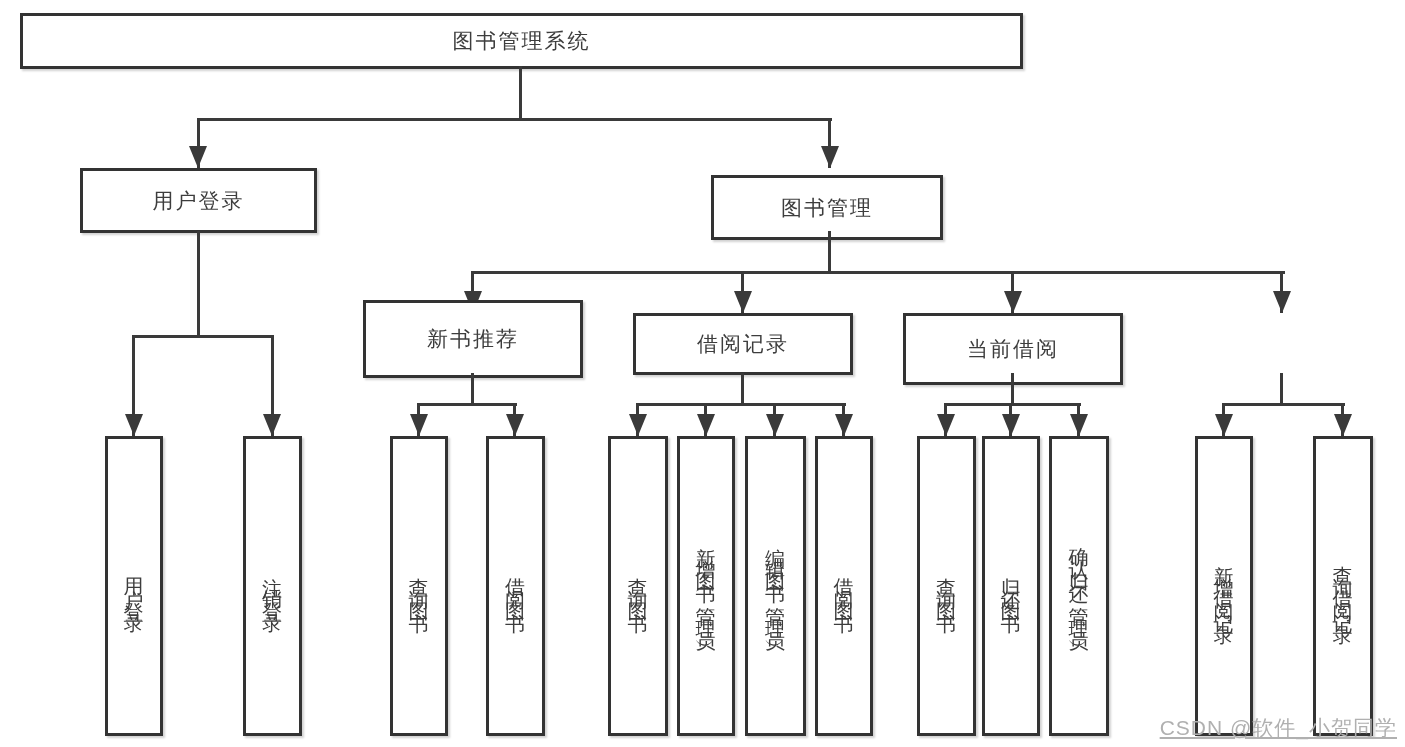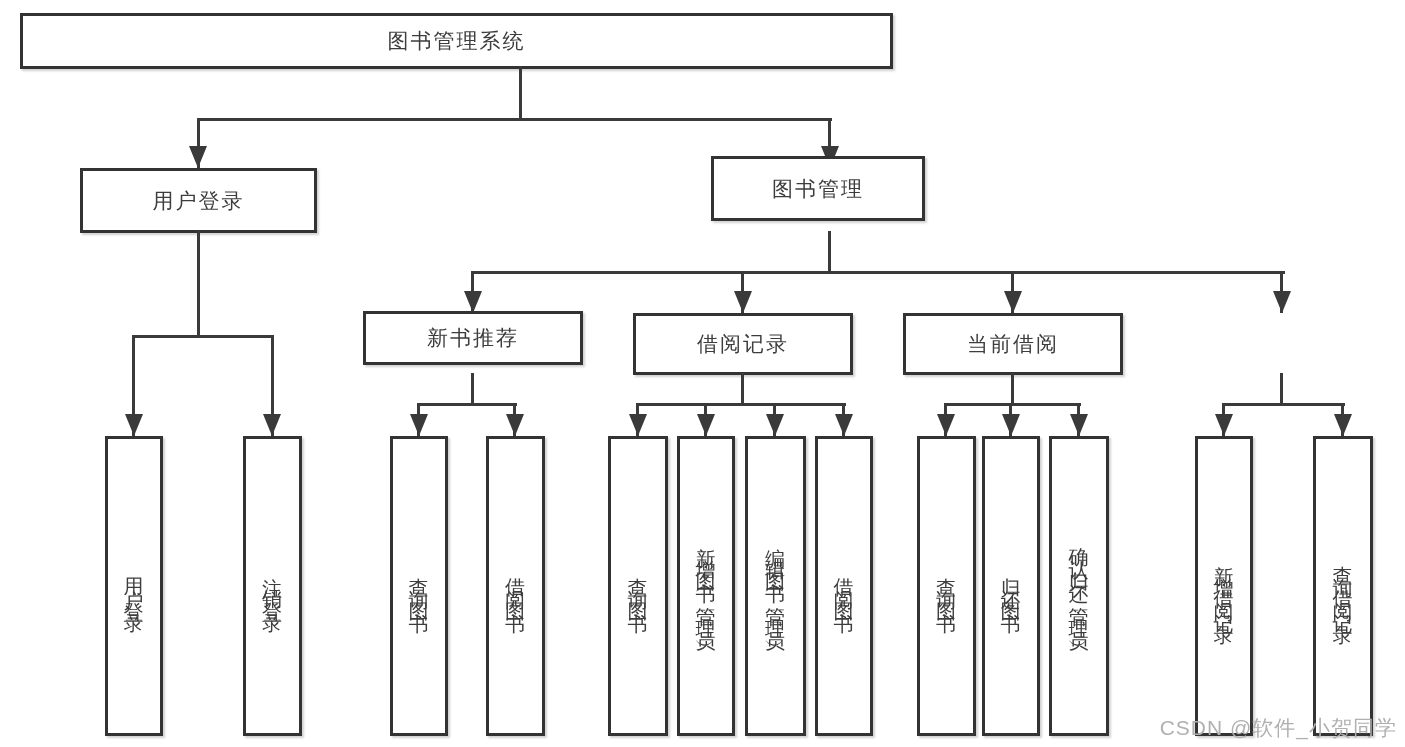--- a/index.html
+++ b/index.html
@@ -26,43 +26,43 @@
   }
   .v{position:absolute; width:3px; background:var(--line);}
   .h{position:absolute; height:3px; background:var(--line);}
   .a{
     position:absolute; width:0; height:0;
     border-left:9px solid transparent; border-right:9px solid transparent;
     border-top:22px solid var(--line);
   }
   .watermark{
     position:absolute; top:714px; right:8px;
-    color:var(--watermark); font-size:21px; letter-spacing:1px; white-space:nowrap;
+    color:var(--watermark); font-size:21px; letter-spacing:1px; white-space:nowrap;text-decoration:underline;
   }
 </style>
 </head>
 <body>
 
 <div id="stage">
 
-  <div class="box" style="left:20px;top:13px;width:873px;height:56px">
+  <div class="box" style="left:20px;top:13px;width:1003px;height:56px">
     <span class="hlbl">图书管理系统</span>
   </div>
 
   <div class="v" style="left:519px;top:66px;height:54px"></div>
   <div class="h" style="left:197px;top:118px;width:635px"></div>
   <div class="v" style="left:197px;top:118px;height:50px"></div>
   <div class="v" style="left:828px;top:118px;height:50px"></div>
   <div class="a" style="left:189px;top:146px"></div>
   <div class="a" style="left:821px;top:146px"></div>
 
   <div class="box" style="left:80px;top:168px;width:237px;height:65px">
     <span class="hlbl">用户登录</span>
   </div>
-  <div class="box" style="left:711px;top:156px;width:214px;height:65px">
+  <div class="box" style="left:711px;top:175px;width:232px;height:65px">
     <span class="hlbl">图书管理</span>
   </div>
 
   <div class="v" style="left:197px;top:231px;height:106px"></div>
   <div class="h" style="left:132px;top:335px;width:142px"></div>
   <div class="v" style="left:132px;top:335px;height:101px"></div>
   <div class="v" style="left:271px;top:335px;height:101px"></div>
   <div class="a" style="left:125px;top:414px"></div>
   <div class="a" style="left:263px;top:414px"></div>
 
@@ -70,27 +70,27 @@
   <div class="h" style="left:471px;top:271px;width:814px"></div>
   <div class="v" style="left:471px;top:271px;height:42px"></div>
   <div class="v" style="left:741px;top:271px;height:42px"></div>
   <div class="v" style="left:1011px;top:271px;height:42px"></div>
   <div class="v" style="left:1280px;top:271px;height:42px"></div>
   <div class="a" style="left:464px;top:291px"></div>
   <div class="a" style="left:734px;top:291px"></div>
   <div class="a" style="left:1004px;top:291px"></div>
   <div class="a" style="left:1273px;top:291px"></div>
 
-  <div class="box" style="left:363px;top:311px;width:220px;height:54px">
+  <div class="box" style="left:363px;top:300px;width:220px;height:78px">
     <span class="hlbl">新书推荐</span>
   </div>
   <div class="box" style="left:633px;top:313px;width:220px;height:62px">
     <span class="hlbl">借阅记录</span>
   </div>
-  <div class="box" style="left:903px;top:313px;width:220px;height:62px">
+  <div class="box" style="left:903px;top:313px;width:220px;height:72px">
     <span class="hlbl">当前借阅</span>
   </div>
 
   <div class="v" style="left:471px;top:373px;height:33px"></div>
   <div class="h" style="left:417px;top:403px;width:100px"></div>
   <div class="v" style="left:417px;top:403px;height:33px"></div>
   <div class="v" style="left:513px;top:403px;height:33px"></div>
   <div class="a" style="left:410px;top:414px"></div>
   <div class="a" style="left:506px;top:414px"></div>
 

